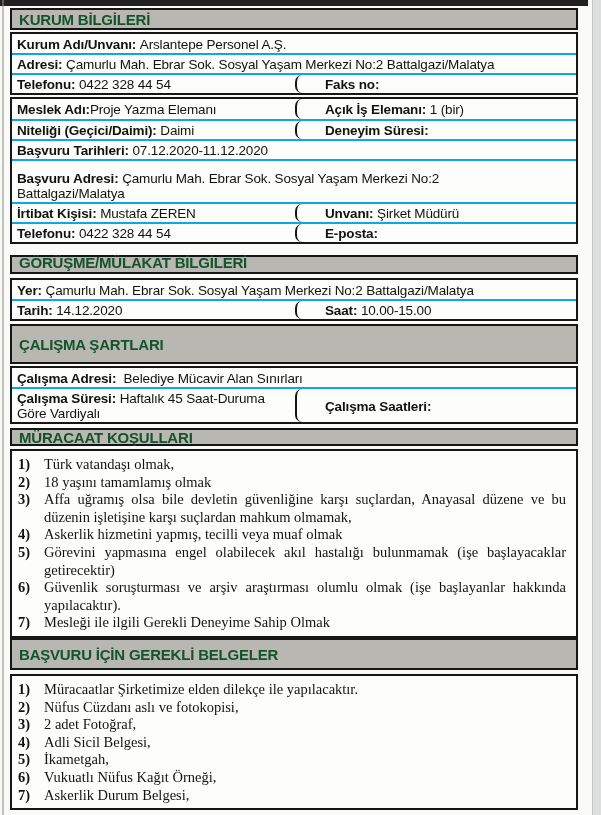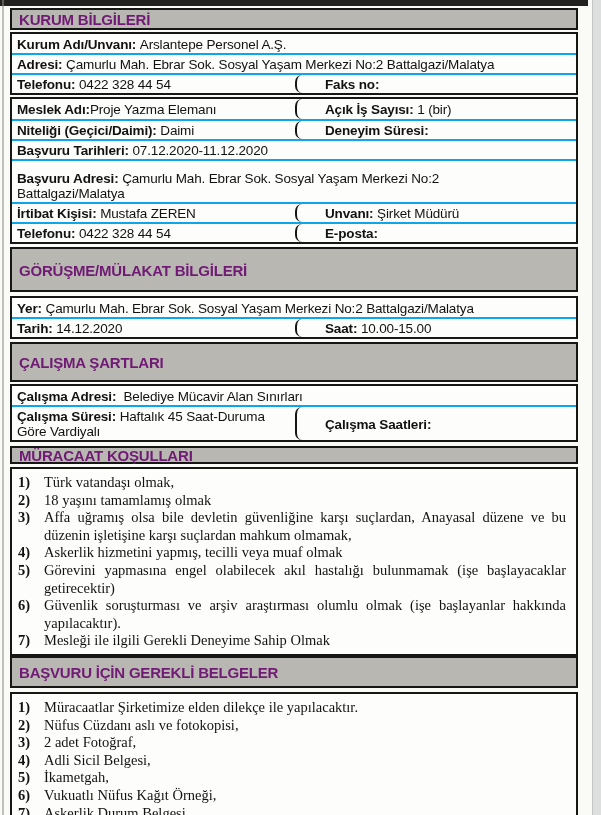--- a/index.html
+++ b/index.html
@@ -32,25 +32,25 @@
     position:absolute; left:10px; top:8px; width:568px;
   }
   .band {
     background:#b8b7b1;
     border:2px solid #161614;
     font-weight:bold;
     font-size:15px;
     letter-spacing:-0.2px;
     padding:2px 7px 1px 7px;
     display:flex; align-items:center;
-    color:#701a75;
+    color:#14532d;
   }
   .band.h22 { height:22px; }
   .band.h27 { height:27px; margin-top:7px; }
-  .band.h28g { height:45px; margin-top:3px; }
+  .band.h28g { height:19px; margin-top:11px;align-items:flex-end; }
   .band.h24c { height:40px; margin-top:3px; }
   .band.h24m { height:18px; margin-top:4px; }
   .band.h28b { height:32px; margin-top:0; }
   .rows-box {
     border:2px solid #161614;
     margin-top:2px;
     background:#fdfdfb;
   }
   .rows-box.mt4 { margin-top:4px; }
   .row {
@@ -140,21 +140,21 @@
       </div>
     </div>
 
     <div class="rows-box">
       <div class="row h20">
         <div class="cell left">
           <span class="lbl">Meslek Adı:</span>
             <span class="val">Proje Yazma Elemanı</span>
         </div>
         <div class="cell right">
-          <span class="lbl">Açık İş Sayısı:</span>
+          <span class="lbl">Açık İş Elemanı:</span>
             <span class="val"> 1 (bir)</span>
         </div>
       </div>
       <div class="row h19">
         <div class="cell left">
           <span class="lbl">Niteliği (Geçici/Daimi):</span>
             <span class="val"> Daimi</span>
         </div>
         <div class="cell right">
           <span class="lbl">Deneyim Süresi:</span>

